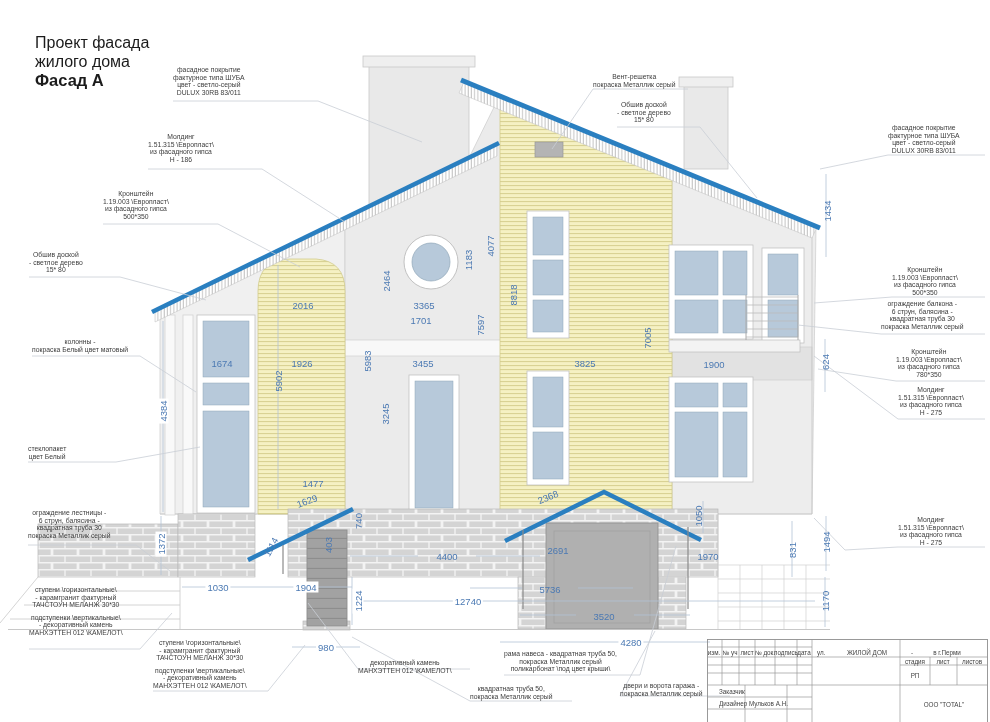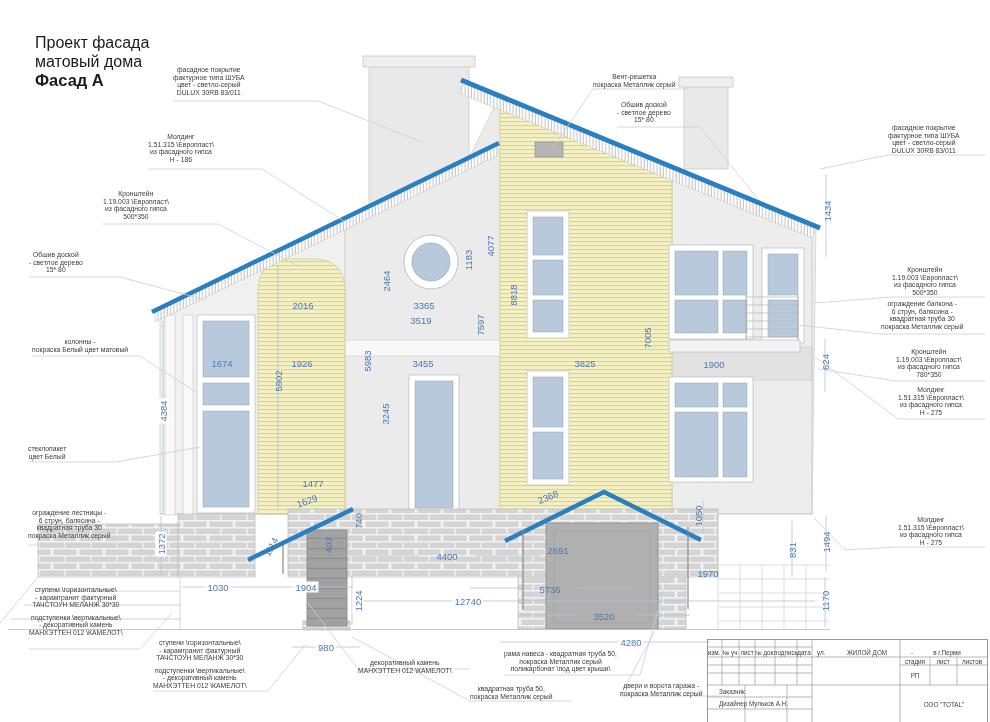--- a/index.html
+++ b/index.html
@@ -197,21 +197,21 @@
       <polyline points="985,538 898,538 845,541 814,509"></polyline>
       <polyline points="470,660 358,660 308,594"></polyline>
       <polyline points="572,692 470,692 352,628"></polyline>
       <polyline points="504,666 640,666 676,537"></polyline>
       <polyline points="730,687 620,687 655,622"></polyline>
     </g>
   </svg>
 
   <div class="doc-title">
     <div>Проект фасада</div>
-    <div>матовый дома</div>
+    <div>жилого дома</div>
     <div class="bold">Фасад А</div>
   </div>
 
   <div id="annotations" class="layer">
       <div class="anno" style="left: 173px; top: 57px;">
         <div>фасадное покрытие</div>
         <div>фактурное типа ШУБА</div>
         <div>цвет - светло-серый</div>
         <div>DULUX 30RB 83/011</div>
       </div>
@@ -327,21 +327,21 @@
         <div>покраска Металлик серый</div>
       </div>
     </div>
   <div id="dims" class="layer">
       <div class="dim" style="left: 303px; top: 296px; transform: translate(-50%, -50%) rotate(0deg);">2016</div>
       <div class="dim" style="left: 302px; top: 354px; transform: translate(-50%, -50%) rotate(0deg);">1926</div>
       <div class="dim" style="left: 278px; top: 372px; transform: translate(-50%, -50%) rotate(-90deg);">5902</div>
       <div class="dim" style="left: 222px; top: 354px; transform: translate(-50%, -50%) rotate(0deg);">1674</div>
       <div class="dim" style="left: 386px; top: 272px; transform: translate(-50%, -50%) rotate(-90deg);">2464</div>
       <div class="dim" style="left: 424px; top: 296px; transform: translate(-50%, -50%) rotate(0deg);">3365</div>
-      <div class="dim" style="left: 421px; top: 311px; transform: translate(-50%, -50%) rotate(0deg);">3519</div>
+      <div class="dim" style="left: 421px; top: 311px; transform: translate(-50%, -50%) rotate(0deg);">1701</div>
       <div class="dim" style="left: 468px; top: 251px; transform: translate(-50%, -50%) rotate(-90deg);">1183</div>
       <div class="dim" style="left: 490px; top: 237px; transform: translate(-50%, -50%) rotate(-90deg);">4077</div>
       <div class="dim" style="left: 480px; top: 316px; transform: translate(-50%, -50%) rotate(-90deg);">7597</div>
       <div class="dim" style="left: 367px; top: 352px; transform: translate(-50%, -50%) rotate(-90deg);">5983</div>
       <div class="dim" style="left: 423px; top: 354px; transform: translate(-50%, -50%) rotate(0deg);">3455</div>
       <div class="dim" style="left: 385px; top: 405px; transform: translate(-50%, -50%) rotate(-90deg);">3245</div>
       <div class="dim" style="left: 513px; top: 286px; transform: translate(-50%, -50%) rotate(-90deg);">8818</div>
       <div class="dim" style="left: 647px; top: 329px; transform: translate(-50%, -50%) rotate(-90deg);">7005</div>
       <div class="dim" style="left: 585px; top: 354px; transform: translate(-50%, -50%) rotate(0deg);">3825</div>
       <div class="dim" style="left: 714px; top: 355px; transform: translate(-50%, -50%) rotate(0deg);">1900</div>
@@ -359,21 +359,21 @@
       <div class="dim bg" style="left: 358px; top: 592px; transform: translate(-50%, -50%) rotate(-90deg);">1224</div>
       <div class="dim bg" style="left: 326px; top: 638px; transform: translate(-50%, -50%) rotate(0deg);">980</div>
       <div class="dim" style="left: 447px; top: 547px; transform: translate(-50%, -50%) rotate(0deg);">4400</div>
       <div class="dim bg" style="left: 468px; top: 592px; transform: translate(-50%, -50%) rotate(0deg);">12740</div>
       <div class="dim" style="left: 548px; top: 488px; transform: translate(-50%, -50%) rotate(-22deg);">2368</div>
       <div class="dim" style="left: 558px; top: 541px; transform: translate(-50%, -50%) rotate(0deg);">2691</div>
       <div class="dim" style="left: 550px; top: 580px; transform: translate(-50%, -50%) rotate(0deg);">5736</div>
       <div class="dim" style="left: 604px; top: 607px; transform: translate(-50%, -50%) rotate(0deg);">3520</div>
       <div class="dim bg" style="left: 631px; top: 633px; transform: translate(-50%, -50%) rotate(0deg);">4280</div>
       <div class="dim" style="left: 698px; top: 507px; transform: translate(-50%, -50%) rotate(-90deg);">1050</div>
-      <div class="dim" style="left: 708px; top: 564px; transform: translate(-50%, -50%) rotate(0deg);">1970</div>
+      <div class="dim" style="left: 708px; top: 547px; transform: translate(-50%, -50%) rotate(0deg);">1970</div>
       <div class="dim" style="left: 792px; top: 541px; transform: translate(-50%, -50%) rotate(-90deg);">831</div>
       <div class="dim" style="left: 826px; top: 533px; transform: translate(-50%, -50%) rotate(-90deg);">1494</div>
       <div class="dim" style="left: 825px; top: 592px; transform: translate(-50%, -50%) rotate(-90deg);">1170</div>
     </div>
 
   <div class="tb">
     <svg width="281" height="84" viewBox="0 0 281 84">
       <rect x="0.5" y="0.5" width="280" height="83" fill="none" stroke="#8f8f8f" stroke-width="0.9"></rect>
       <path stroke="#9a9a9a" stroke-width="0.7" fill="none" d="
         M15,0 V46 M32,0 V46 M48,0 V46 M68,0 V46 M90,0 V46

